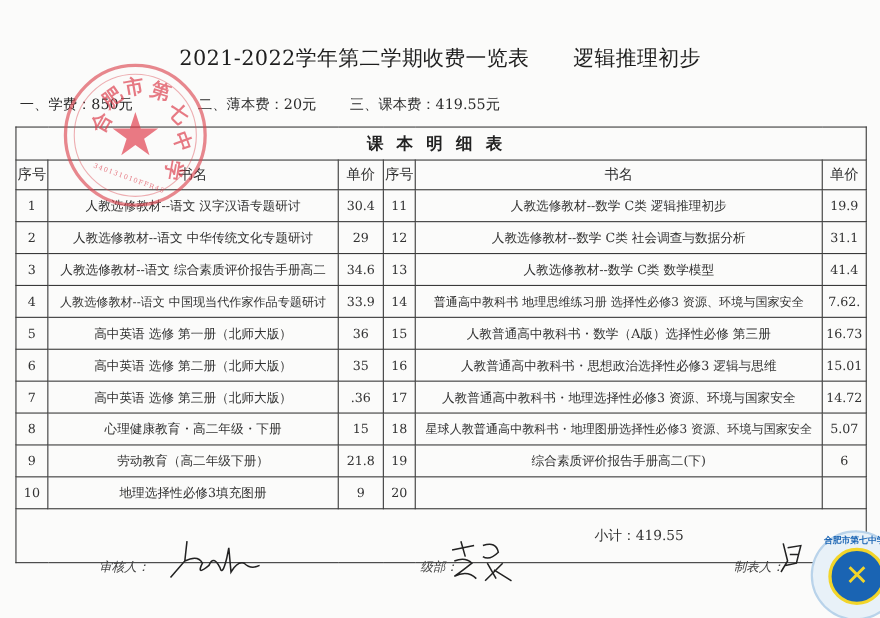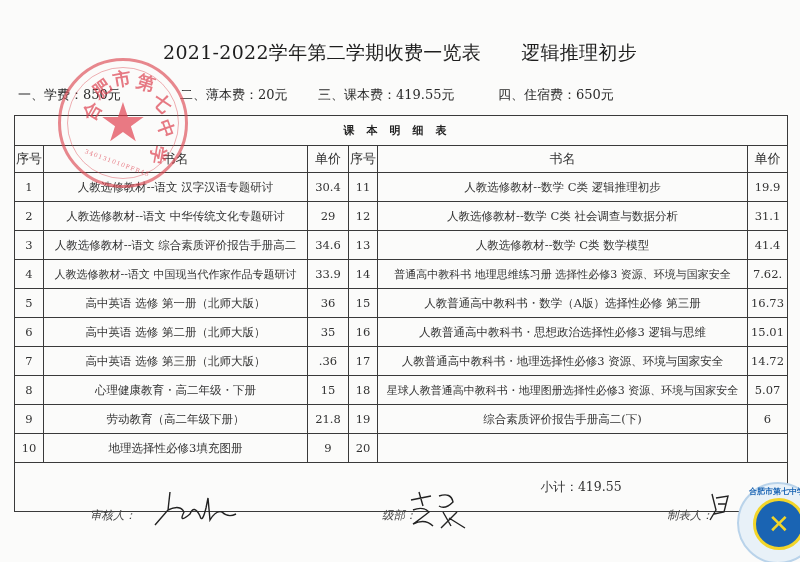--- a/index.html
+++ b/index.html
@@ -18,21 +18,21 @@
   }
   .fees span { position:absolute; white-space:nowrap; }
   table.detail {
     position:absolute; left:14px; top:115px; width:773px;
     border-collapse:collapse; table-layout:fixed; font-size:11.5px; color:#333;
   }
   table.detail td, table.detail th {
     border:1.4px solid #3a3a3a; text-align:center; padding:0; white-space:nowrap; overflow:hidden;
     font-weight:normal;
   }
-  table.detail tr.caption td { height:29px; font-size:11px; letter-spacing:12px; font-weight:bold; color:#222; }
+  table.detail tr.caption td { height:29px; font-size:15px; letter-spacing:12px; font-weight:bold; color:#222; }
   table.detail tr.head td { height:26px; font-size:13px; color:#333; }
   table.detail tr.row td { height:28px; }
   table.detail tr.subtotal td { height:48px; text-align:center; font-size:12.5px; padding-left:360px; vertical-align:middle; }
   .sign {
     position:absolute; top:508px; font-size:11.5px; color:#444;font-style:italic;
   }
   .stamp-red {
     position:absolute; left:58px; top:58px; width:124px; height:124px;
     border:3px solid rgba(220,70,80,0.75); border-radius:50%;
     opacity:0.85;
@@ -57,21 +57,20 @@
 <body>
 
 <div class="title-line">
   <span>2021-2022学年第二学期收费一览表</span><span class="grade">逻辑推理初步</span>
 </div>
 
 <div class="fees">
   <span style="left:0">一、学费：850元</span>
   <span style="left:162px">二、薄本费：20元</span>
   <span style="left:300px">三、课本费：419.55元</span>
-  <span style="left:480px">四、住宿费：650元</span>
 </div>
 
 <table class="detail">
   <colgroup>
     <col style="width:29px">
       <col style="width:264px">
       <col style="width:41px">
     <col style="width:29px">
       <col style="width:370px">
       <col style="width:40px">

